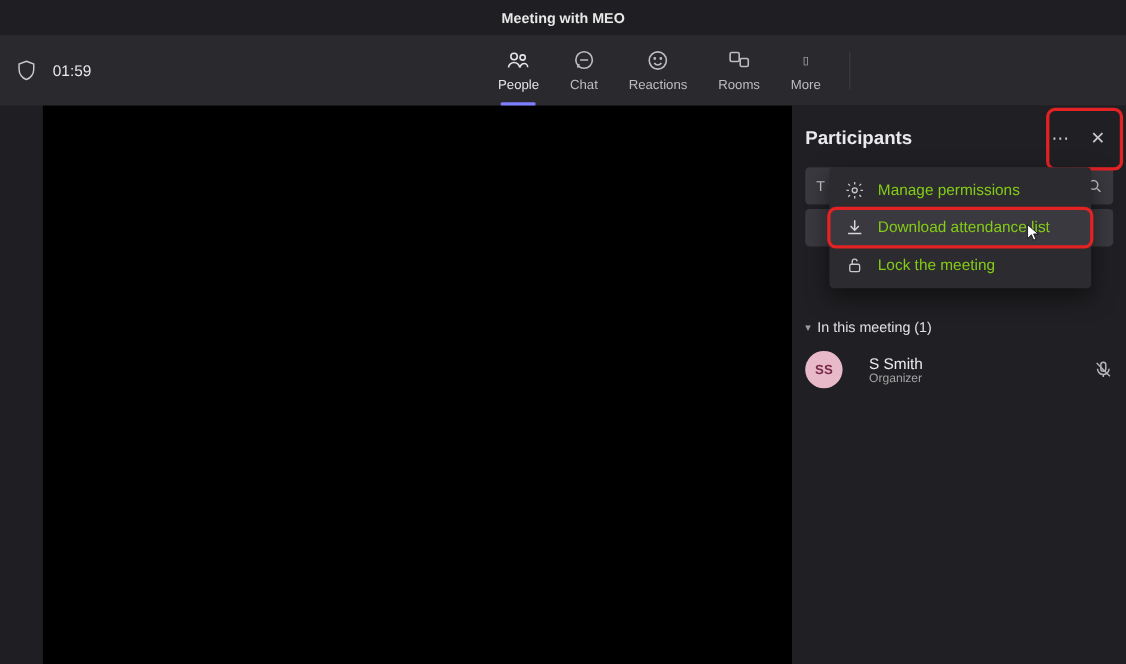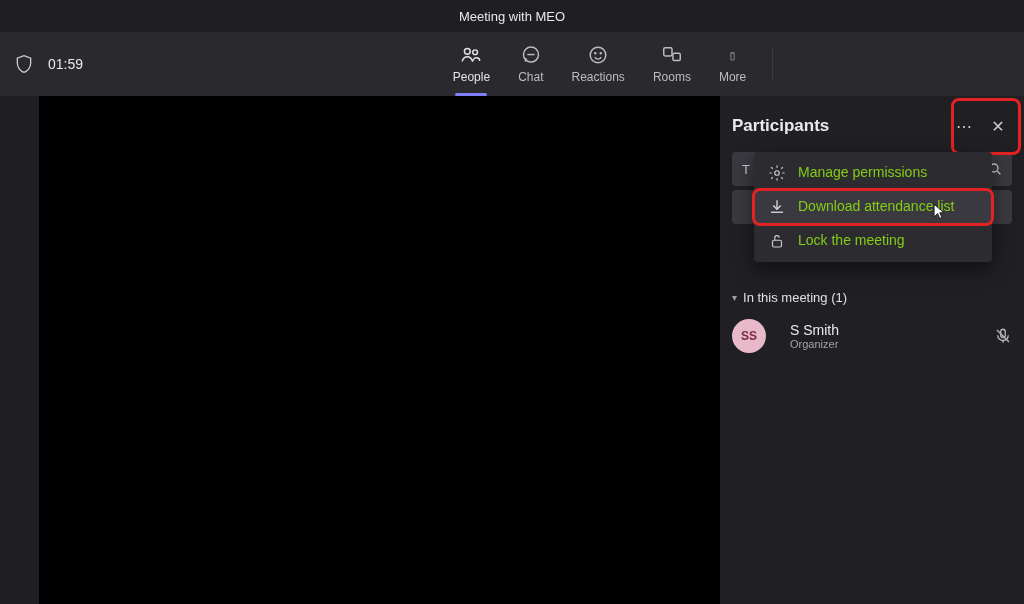--- a/index.html
+++ b/index.html
@@ -15,21 +15,21 @@
 
   
   .titlebar {
     height: 32px;
     display: flex;
     align-items: center;
     justify-content: center;
     background: #1f1f23;
     font-size: 13px;
     color: #e8e8e8;
-    font-weight: 400;
+    font-weight: 700;
   }
 
   
   .topbar {
     height: 64px;
     background: #2a2a2e;
     display: flex;
     align-items: center;
     padding: 0 14px;
     gap: 0;

